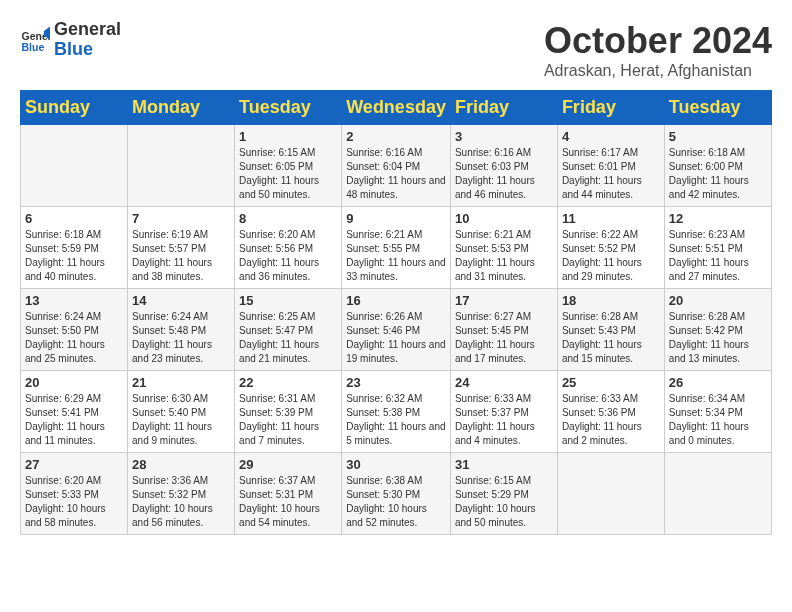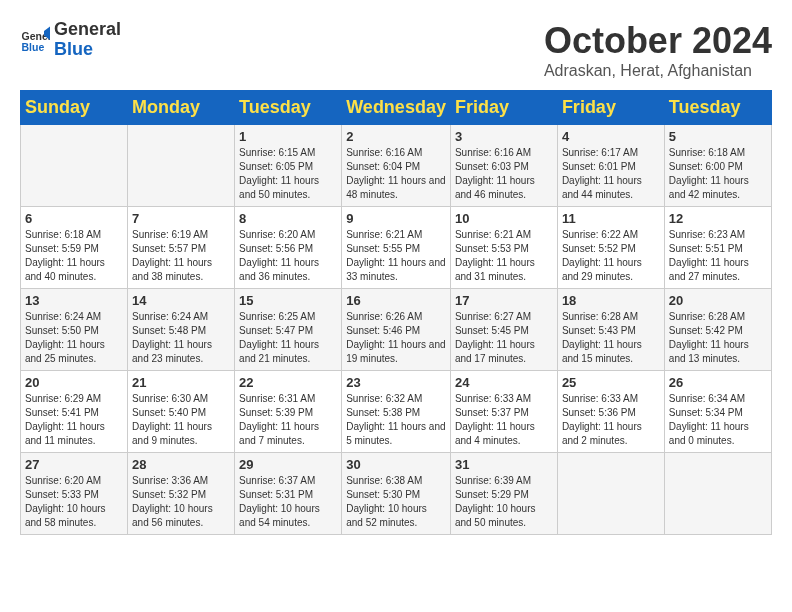--- a/index.html
+++ b/index.html
@@ -307,21 +307,21 @@
 Daylight: 10 hours and 54 minutes.</div>
         </td>
         <td>
           <span class="day-number">30</span>
           <div class="day-info">Sunrise: 6:38 AM
 Sunset: 5:30 PM
 Daylight: 10 hours and 52 minutes.</div>
         </td>
         <td>
           <span class="day-number">31</span>
-          <div class="day-info">Sunrise: 6:39 AM
+          <div class="day-info">Sunrise: 6:15 AM
 Sunset: 5:29 PM
 Daylight: 10 hours and 50 minutes.</div>
         </td>
         <td class="empty-cell"></td>
         <td class="empty-cell"></td>
       </tr>
     </tbody>
 </table>
 
 </body></html>

